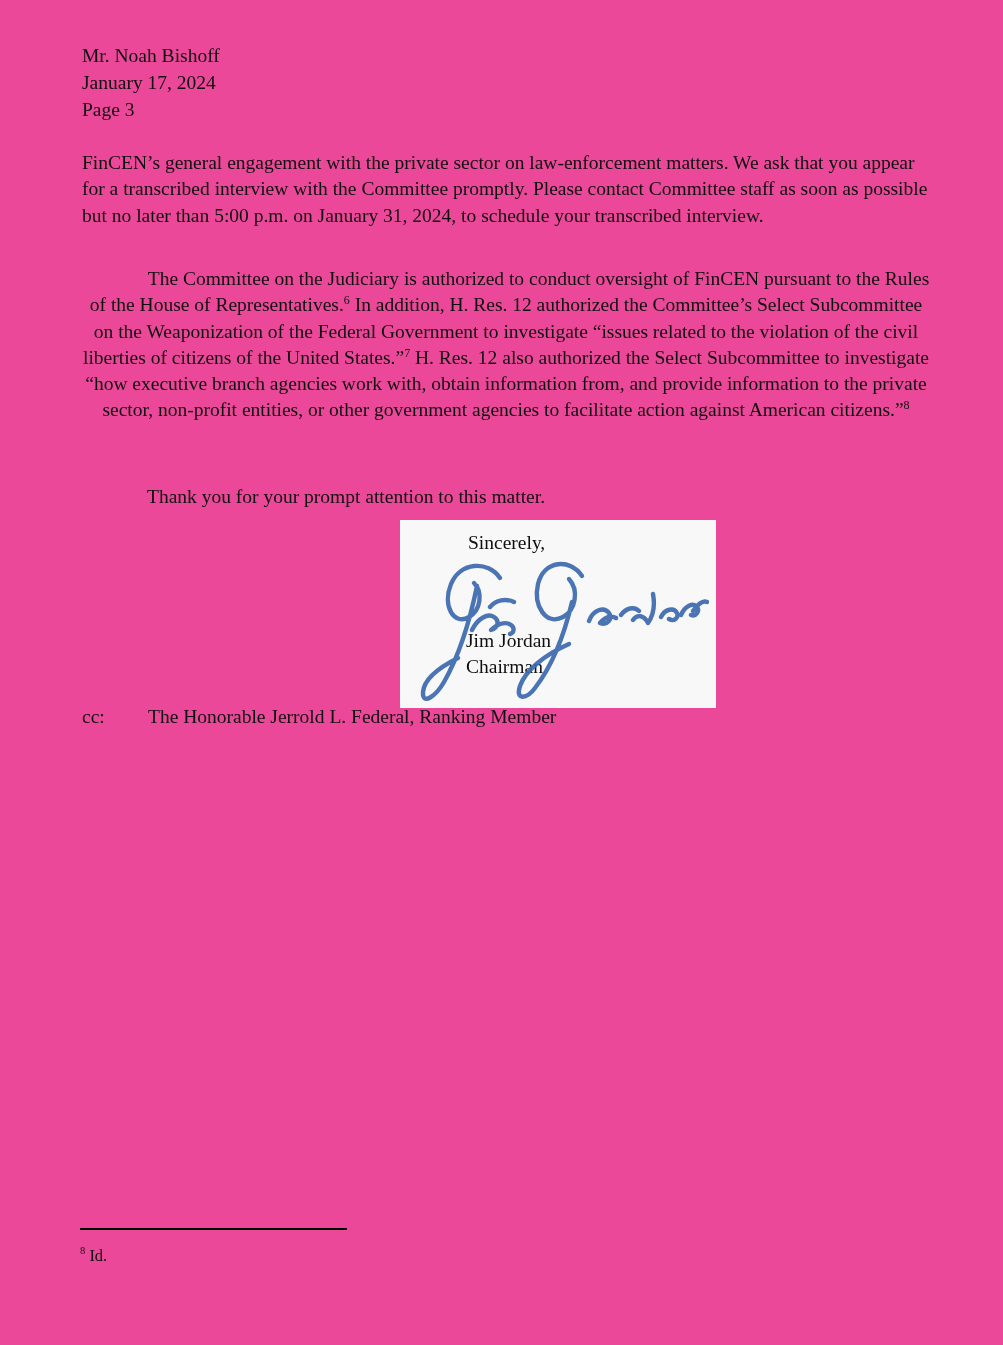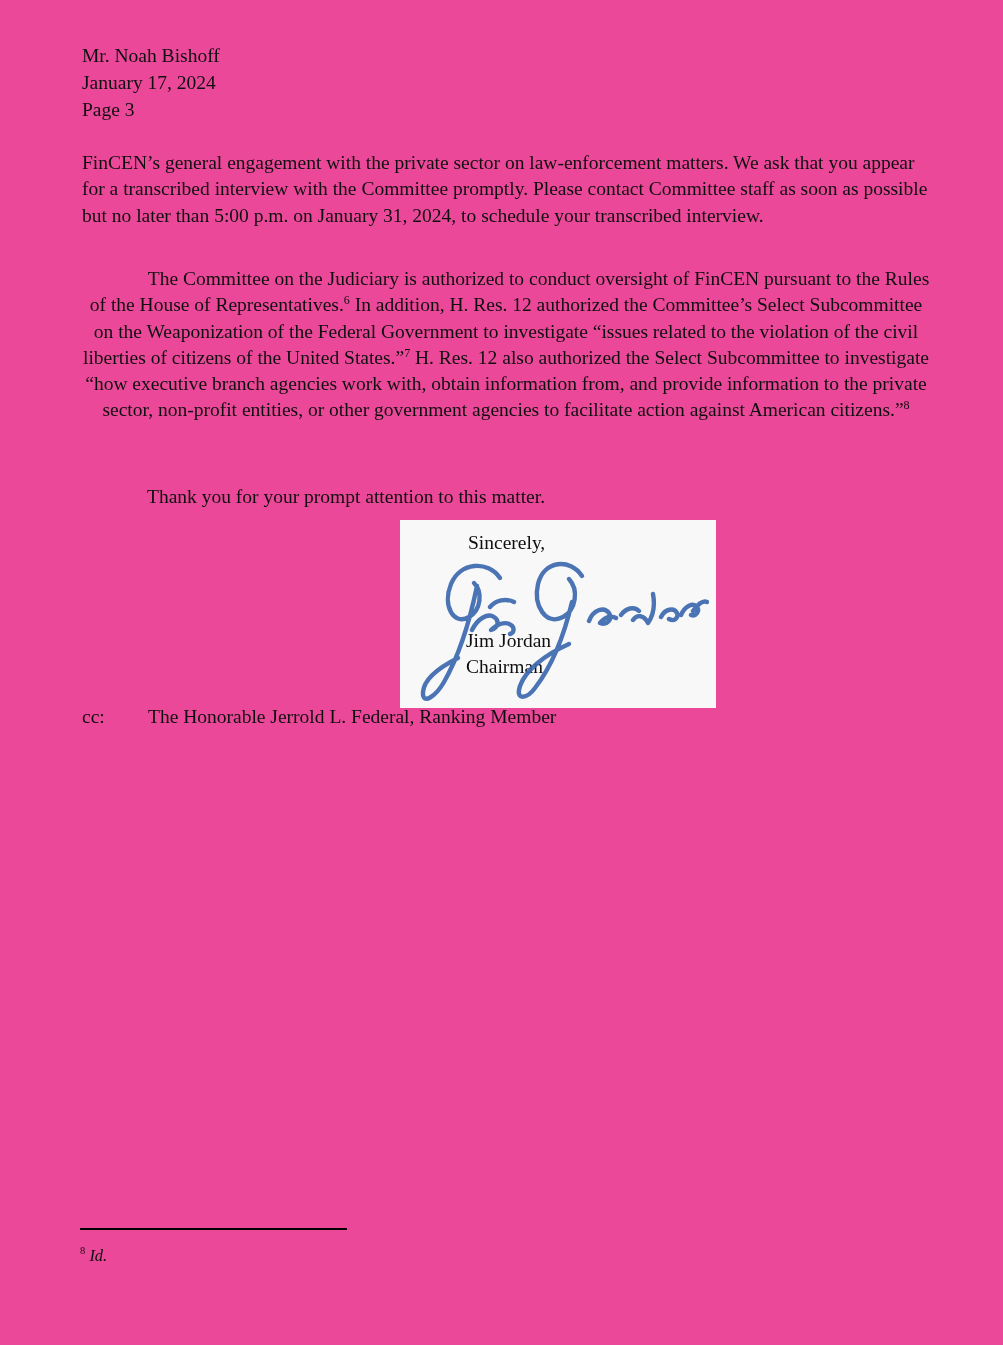--- a/index.html
+++ b/index.html
@@ -56,21 +56,21 @@
   .fn-rule{
     position:absolute; left:80px; top:1228px;
     width:267px; height:0;
     border-top:2px solid #000;
   }
   .footnotes{
     position:absolute; left:80px; top:1240px;
     font-size:16.5px; line-height:21.5px;
   }
   .fn sup{font-size:10.5px;}
-  .italic{font-style:italic;}
+  .italic{}
 </style>
 </head>
 <body>
 
 <div class="page">
 
   <div class="header">
     <div>Mr. Noah Bishoff</div>
     <div>January 17, 2024</div>
     <div>Page 3</div>

